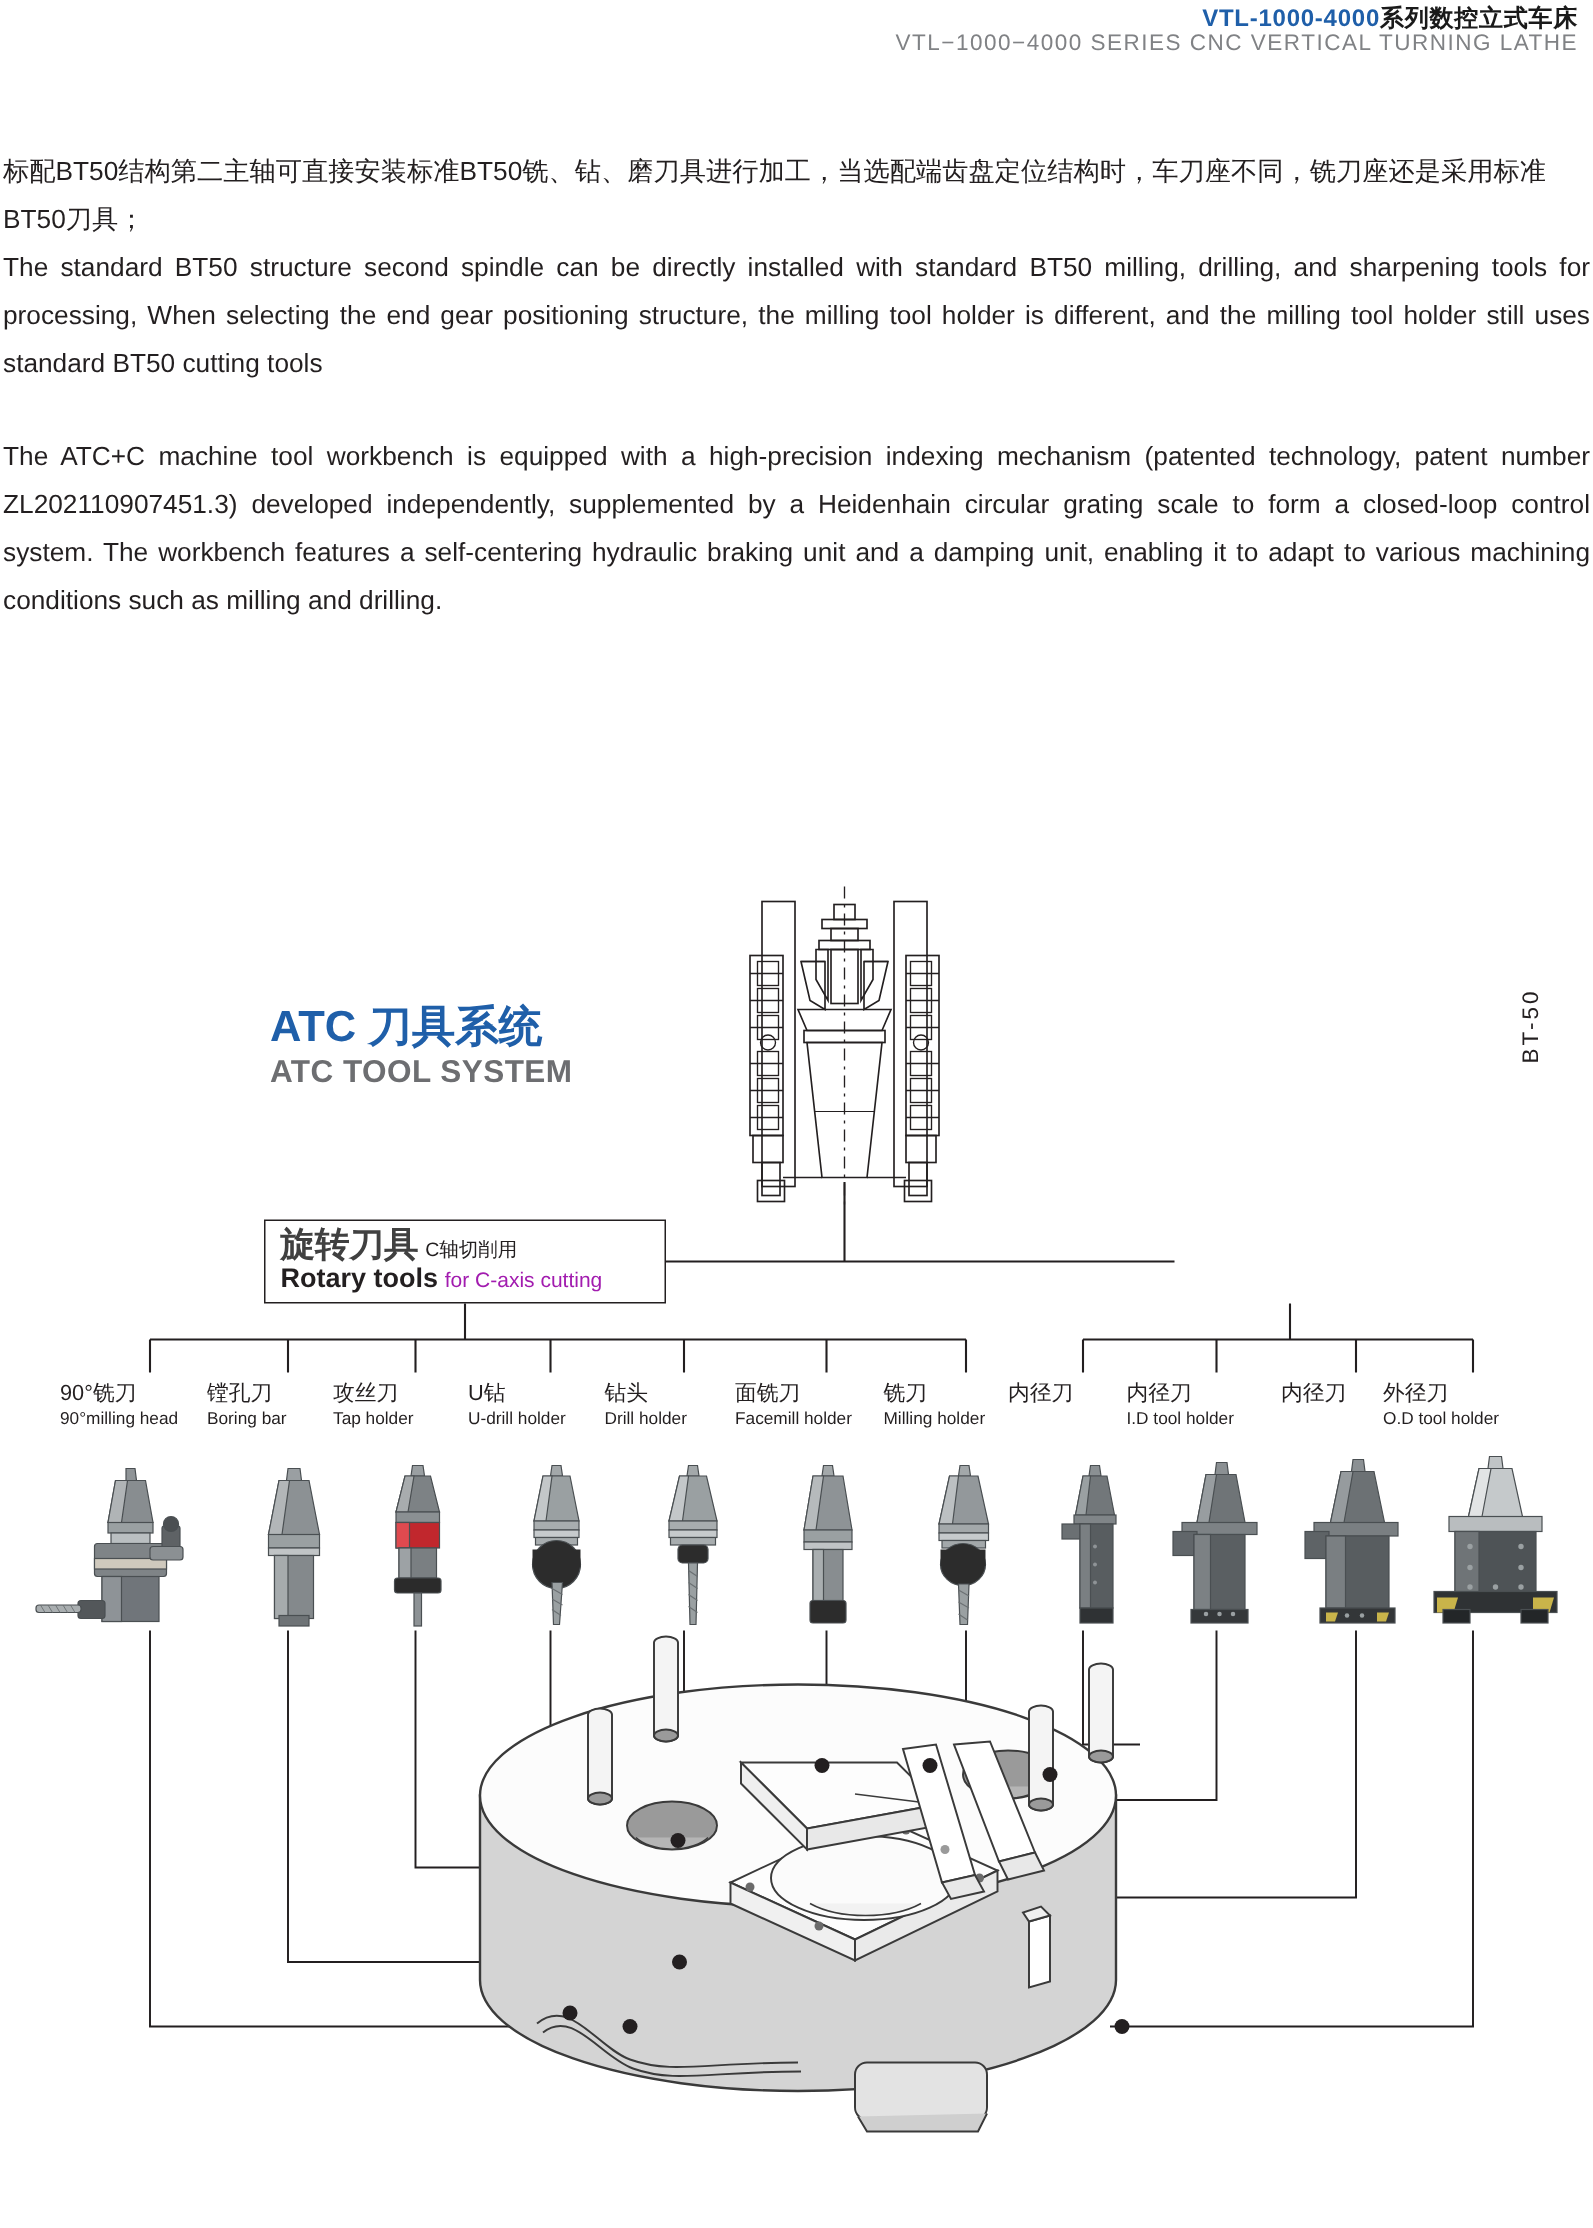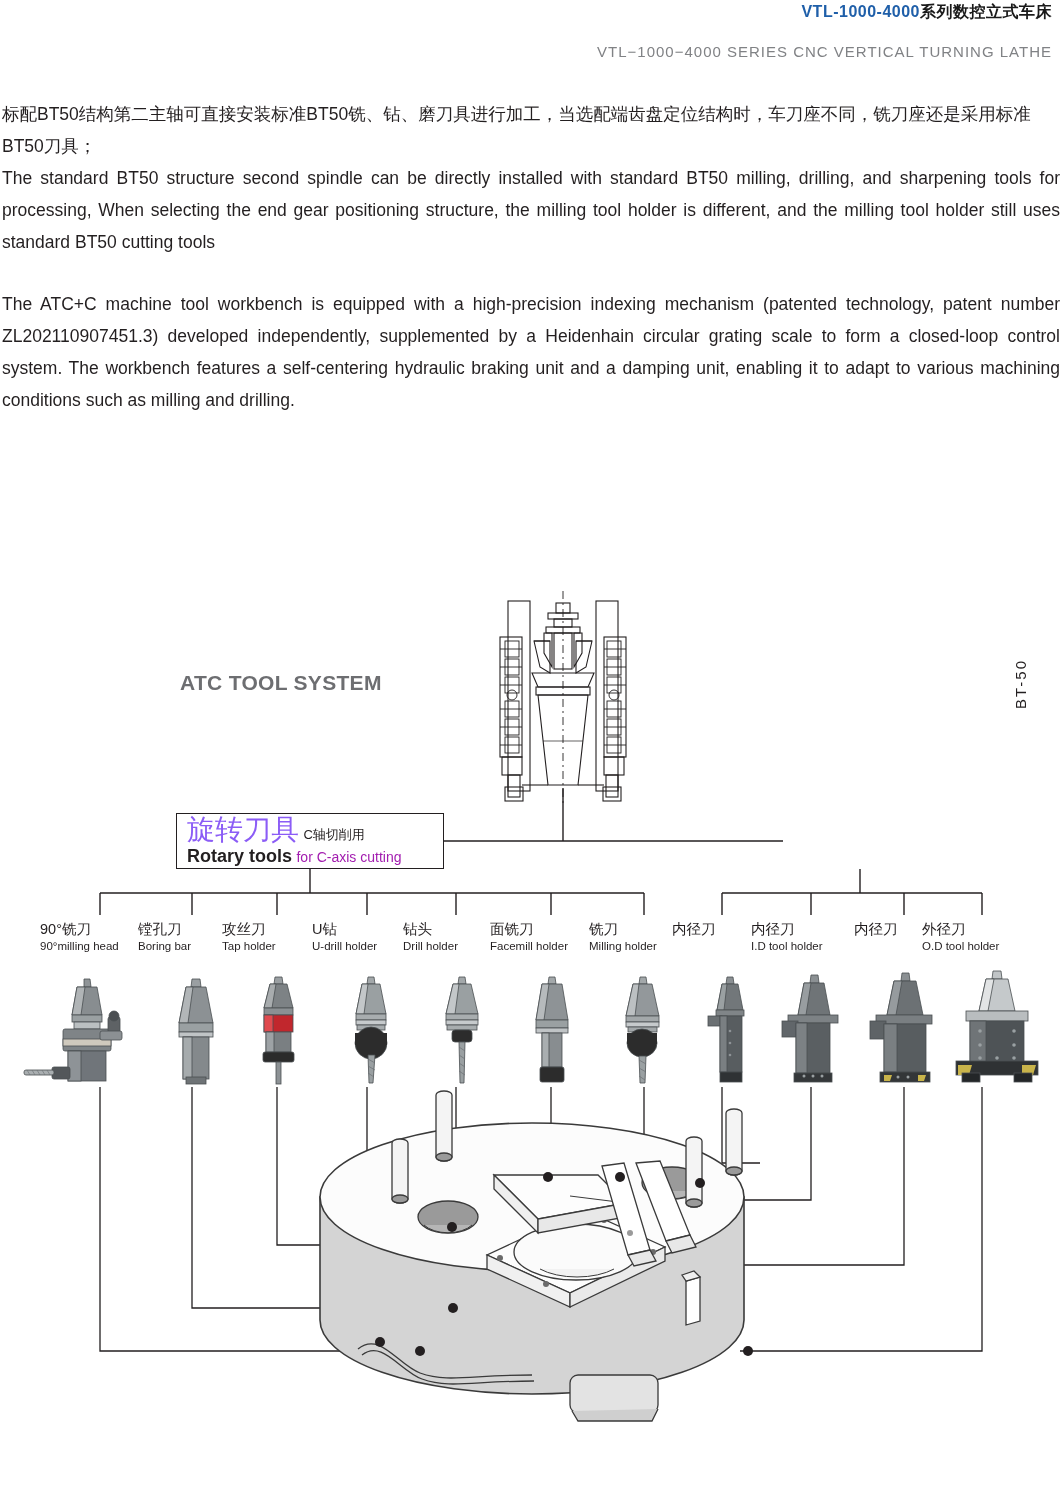--- a/index.html
+++ b/index.html
@@ -15,21 +15,21 @@
   
   #header { position:absolute; top:0; left:0; width:1062px; height:58px; }
   #header-cn {
     position:absolute; right:10px; top:2px;
     font-size:16px; font-weight:bold; letter-spacing:0.5px;
     white-space:nowrap;
   }
   #header-cn .model { color:#1f5fa9; }
   #header-cn .rest  { color:#1a1a1a; }
   #header-en {
-    position:absolute; right:10px; top:43px;
+    position:absolute; right:10px; top:20px;
     font-size:15px; color:#808285; letter-spacing:1.0px;
     white-space:nowrap;
   }
 
   
   #copy { position:absolute; left:2px; top:98px; width:1058px; }
   .para { margin:0 0 0 0; }
   .cn-line, .en-block {
     font-size:17.5px; line-height:32px; color:#231f20;
   }
@@ -63,21 +63,21 @@
   
   .cat-box {
     position:absolute; border:1.6px solid #231f20; background:#fff;
     display:flex; flex-direction:column; justify-content:center;
     padding:3px 10px 5px 10px;
   }
   #cat-rotary { left:176px; top:238px; width:268px; height:56px; }
   #cat-turning { left:783px; top:238px; width:155px; height:56px; text-align:center; }
 
   .cat-row1, .cat-row2 { white-space:nowrap; line-height:1.12; }
-  .cat-cn-main { font-size:28px; font-weight:normal; color:#8b5cf6; }
+  .cat-cn-main { font-size:23px; font-weight:bold; color:#404040; }
   .cat-cn-sub  { font-size:13px; color:#231f20; }
   .cat-en-main { font-size:18px; font-weight:bold; color:#231f20; }
   .cat-en-sub  { font-size:14px; color:#a21caf; }
   #cat-turning .cat-row1, #cat-turning .cat-row2 { text-align:center; }
 
   
   #labels { position:absolute; left:0; top:345px; width:1062px; height:45px; }
   .tool-label { position:absolute; }
   .tl-cn { font-size:14.5px; color:#231f20; white-space:nowrap; line-height:18px; }
   .tl-en { font-size:11.5px; color:#231f20; white-space:nowrap; line-height:16px; }
@@ -108,20 +108,21 @@
   </div>
   <div class="spacer"></div>
   <div class="para">
     <div class="en-block">The ATC+C machine tool workbench is equipped with a high-precision indexing mechanism (patented technology, patent number ZL202110907451.3) developed independently, supplemented by a Heidenhain circular grating scale to form a closed-loop control system. The workbench features a self-centering hydraulic braking unit and a damping unit, enabling it to adapt to various machining conditions such as milling and drilling.</div>
   </div>
 </div>
 
 <div id="diagram">
 
   <div id="atc-title">
+    <div id="atc-title-cn">ATC 刀具系统</div>
     <div id="atc-title-en">ATC TOOL SYSTEM</div>
   </div>
 
   <div id="bt50">
     <svg width="150" height="220" viewBox="0 0 150 220">
       <g fill="none" stroke="#231f20" stroke-width="1.1">
 
         <line x1="75" y1="2" x2="75" y2="218" stroke-dasharray="8 4 2 4" stroke-width="0.9"></line>
 
         <rect x="20" y="12" width="22" height="190"></rect>

